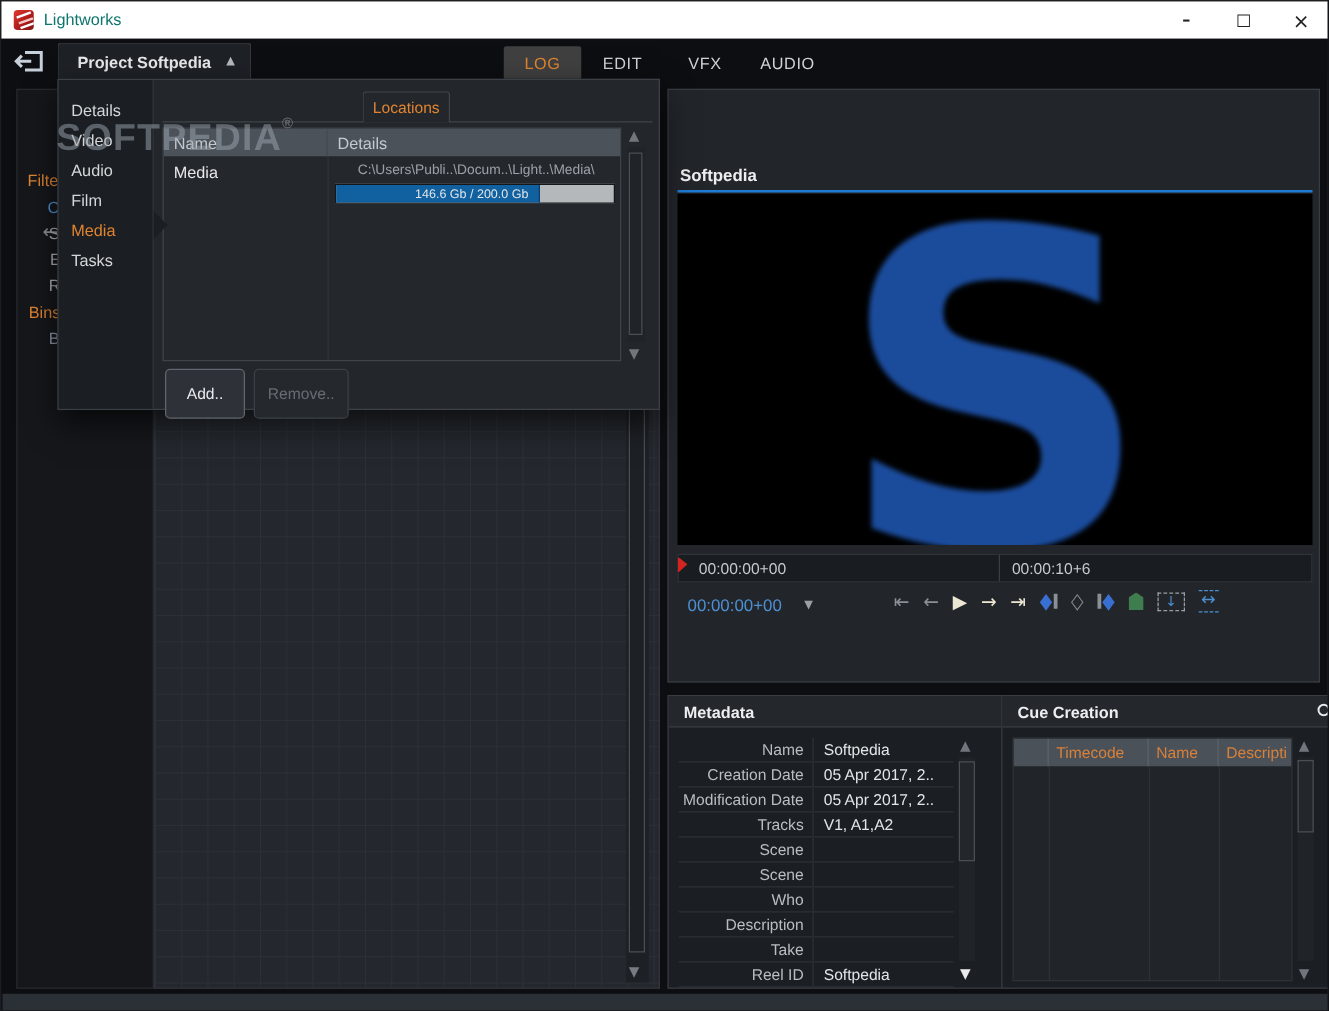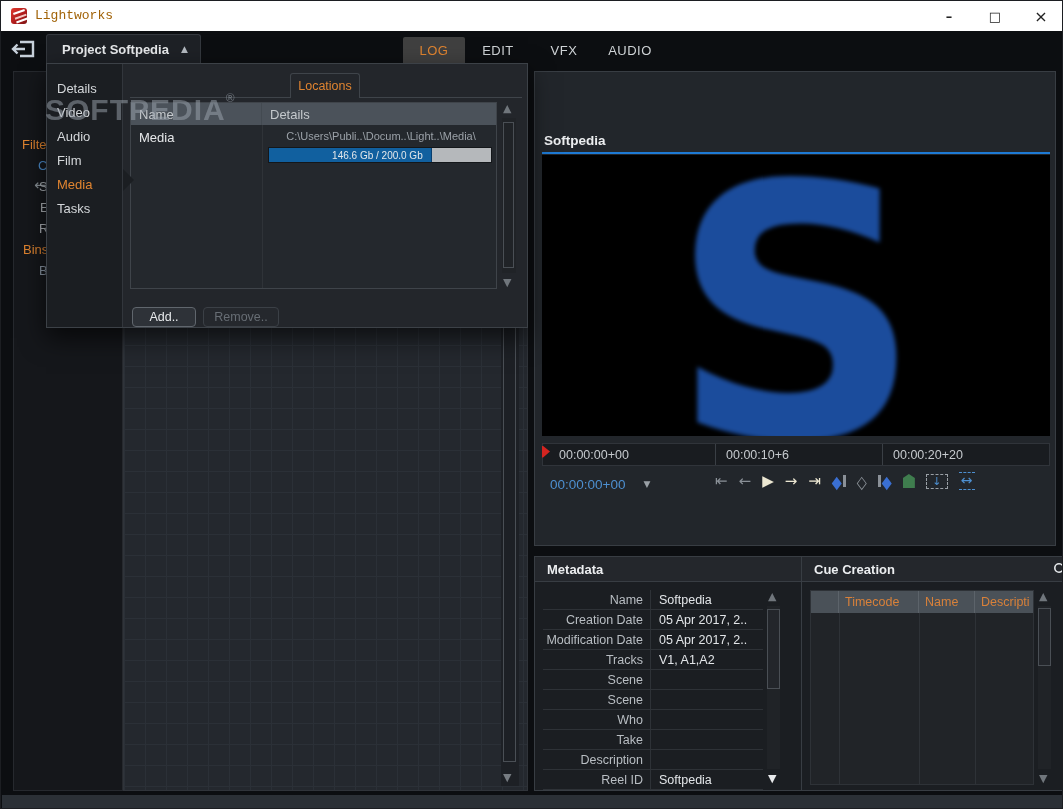--- a/index.html
+++ b/index.html
@@ -5,21 +5,21 @@
   * { margin:0; padding:0; box-sizing:border-box; }
   html,body { background:#000; }
   body { font-family:"Liberation Sans","DejaVu Sans",sans-serif; }
   .window { position:relative; width:1063px; height:809px; background:#0c0e11; overflow:hidden; border:1px solid #1c1e22; }
 
   
   .titlebar { position:absolute; left:0; top:0; width:1063px; height:30px; background:#ffffff; }
   .app-logo { position:absolute; left:10px; top:7px; width:16px; height:16px; border-radius:3px;
     background:linear-gradient(135deg,#e03a2f 0%,#b01c1c 55%,#7d1414 100%); overflow:hidden; }
   .app-logo:before { content:""; position:absolute; left:2px; top:3px; width:12px; height:2px; background:#fff; transform:rotate(-20deg); box-shadow:0 5px 0 #f3c9c4, 0 9px 0 #fff; }
-  .app-title { position:absolute; left:34px; top:7px; font-size:13px; color:#a16207;font-family:Liberation Mono, monospace; }
+  .app-title { position:absolute; left:34px; top:7px; font-size:13px; color:#0f766e; }
   .win-btn { position:absolute; top:0; width:46px; height:30px; display:flex; align-items:center; justify-content:center; color:#222; font-family:"DejaVu Sans",sans-serif; cursor:default; }
   .win-min { right:92px; font-size:13px; font-weight:bold; }
   .win-max { right:46px; font-size:13px; }
   .win-close { right:0; font-size:16px; }
 
   
   .toolbar { position:absolute; left:0; top:30px; width:1063px; height:32px; background:#0c0e11; }
   .exit-btn { position:absolute; left:10px; top:38px; width:28px; height:20px; }
   .project-tab { position:absolute; left:45px; top:33px; width:155px; height:29px; background:#1e2126; border:1px solid #34383e; border-bottom:none; border-radius:3px 3px 0 0; display:flex; align-items:center; }
   .project-tab .lbl { font-size:13px; font-weight:bold; color:#e7e9eb; padding-left:15px; }
@@ -107,21 +107,21 @@
   .loc-name { position:absolute; left:8px; top:27px; font-size:13px; color:#e6e8ea; }
   .loc-path { position:absolute; left:140px; top:27px; width:220px; text-align:center; font-size:11px; color:#9ba1a8; white-space:nowrap; }
   .loc-bar { position:absolute; left:137px; top:44px; width:224px; height:16px; background:#b5b8bb; border:1px solid #14171a; }
   .loc-fill { position:absolute; left:0; top:0; height:100%; background:#11609f; border-right:1px solid #0a3f6e; display:flex; align-items:center; justify-content:flex-end; }
   .loc-fill .txt { font-size:10px; color:#e3e7ea; padding-right:8px; white-space:nowrap; }
   .dd-sb { position:absolute; left:453px; top:38px; width:20px; height:187px; }
   .dd-sb .up,.dd-sb .dn { position:absolute; left:3px; font-size:11px; color:#70767c; font-family:"DejaVu Sans",sans-serif; }
   .dd-sb .up { top:0; } .dd-sb .dn { bottom:0; }
   .dd-sb .track { position:absolute; left:2px; top:16px; bottom:16px; width:14px; background:#202327; }
   .dd-sb .thumb { position:absolute; left:1px; top:2px; width:10px; height:148px; border:1px solid #4a4f55; }
-  .dd-btn { position:absolute; top:243px; height:20px; border-radius:4px; display:flex; align-items:center; justify-content:center; font-size:12.5px; }
+  .dd-btn { position:absolute; top:231px; height:40px; border-radius:4px; display:flex; align-items:center; justify-content:center; font-size:12.5px; }
   .dd-btn.add { left:85px; width:64px; background:#2e3238; border:1px solid #60666d; color:#e8eaec; }
   .dd-btn.remove { left:156px; width:76px; background:#25282d; border:1px solid #3b4046; color:#676d74; }
 
   
   .watermark { position:absolute; left:44px; top:90px; z-index:20; font-size:30px; font-weight:800; letter-spacing:1px; color:rgba(158,166,175,.5); pointer-events:none; }
   .watermark sup { font-size:12px; vertical-align:18px; }
   .bottom-strip { position:absolute; left:1px; top:794px; width:1061px; height:14px; background:#2b3036; }
 </style>
 </head>
 <body>
@@ -172,21 +172,20 @@
 
   <div class="viewer">
     <div class="viewer-title">Softpedia</div>
     <div class="viewer-underline"></div>
     <div class="video">
       <div class="logo-s">S</div>
     </div>
     <div class="ruler">
       <div class="cell" style="padding-left:16px;">00:00:00+00</div>
       <div class="cell">00:00:10+6</div>
-      <div class="cell">00:00:20+20</div>
     </div>
     <div class="playhead"></div>
     <div class="tc-row">
       <span class="tc-main">00:00:00+00</span>
       <span class="tc-dd">▼</span>
     </div>
     <div class="transport">
       <span class="t-dim">⇤</span>
       <span class="t-dim">←</span>
       <span class="t-lit">▶</span>
@@ -234,25 +233,25 @@
         </div>
       <div class="md-row">
           <div class="md-label">Scene</div>
           <div class="md-value"></div>
         </div>
       <div class="md-row">
           <div class="md-label">Who</div>
           <div class="md-value"></div>
         </div>
       <div class="md-row">
+          <div class="md-label">Description</div>
+          <div class="md-value"></div>
+        </div>
+      <div class="md-row">
           <div class="md-label">Take</div>
-          <div class="md-value"></div>
-        </div>
-      <div class="md-row">
-          <div class="md-label">Description</div>
           <div class="md-value"></div>
         </div>
       <div class="md-row">
           <div class="md-label">Reel ID</div>
           <div class="md-value">Softpedia</div>
         </div>
     </div>
     <div class="vsb" style="left:231px;top:33px;height:195px;">
       <span class="up">▲</span>
       <div class="track">

